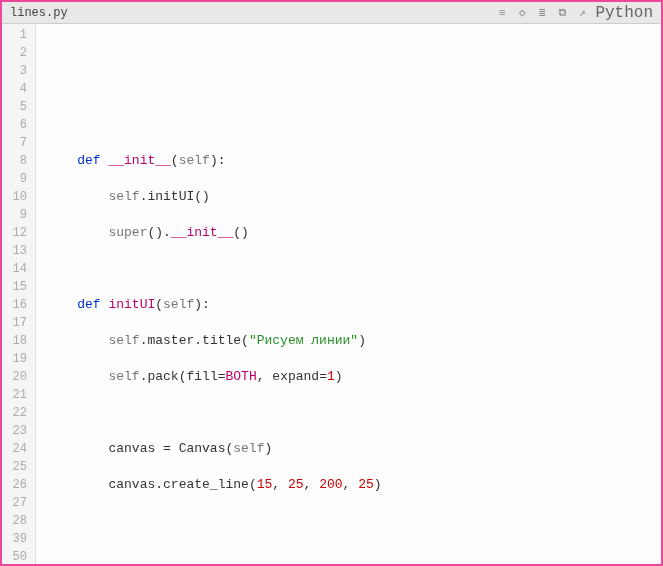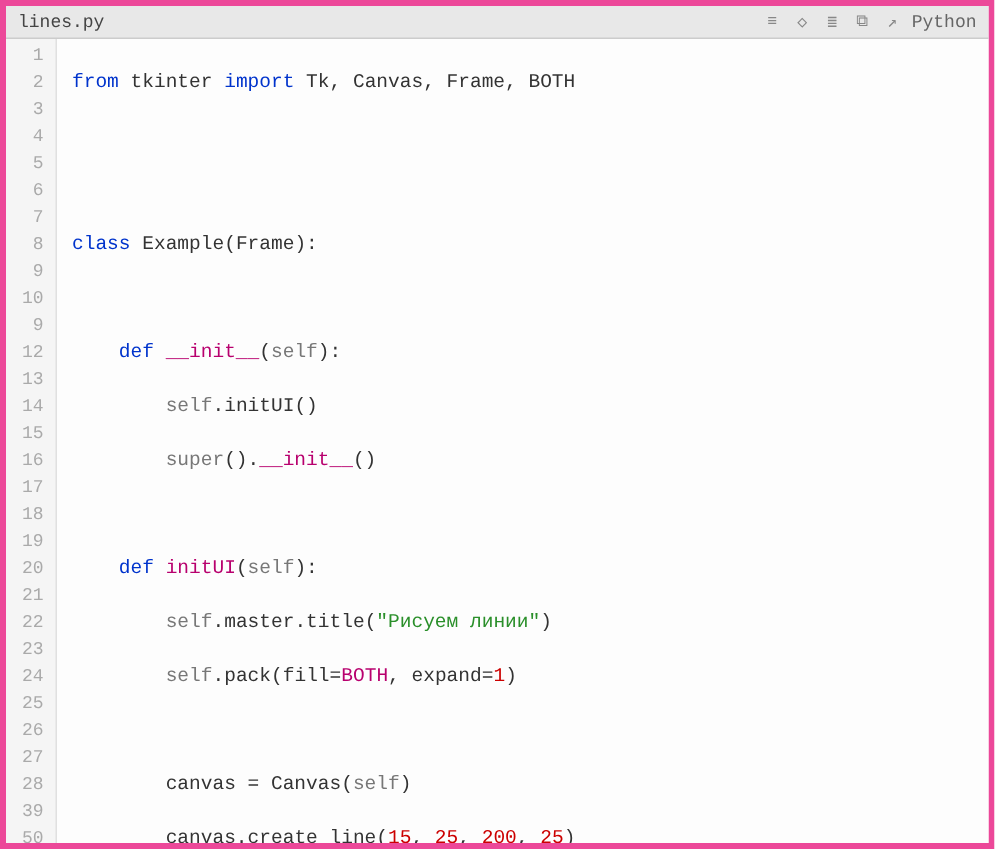--- a/index.html
+++ b/index.html
@@ -5,21 +5,21 @@
 * { margin: 0; padding: 0; box-sizing: border-box; }
 body {
   font-family: "Consolas", "Monaco", "Courier New", monospace;
   font-size: 13px;
   background: #fdfdfd;
   width: 663px;
   height: 566px;
   overflow: hidden;
 }
 .editor {
-  border: 4px solid #ec4899;
+  border: 2px solid #ec4899;
   width: 663px;
   height: 566px;
   display: flex;
   flex-direction: column;
 }
 .tab-bar {
   height: 22px;
   background: #e8e8e8;
   border-bottom: 1px solid #ccc;
   display: flex;
@@ -40,21 +40,21 @@
 .toolbar-icon {
   width: 14px;
   height: 14px;
   display: inline-flex;
   align-items: center;
   justify-content: center;
   color: #888;
   font-size: 11px;
 }
 .lang-label {
-  font-size: 12px;
+  font-size: 16px;
   color: #666;
   padding-right: 4px;
 }
 .code-area {
   flex: 1;
   display: flex;
   overflow: hidden;
   background: #fdfdfd;
 }
 .gutter {
@@ -131,24 +131,22 @@
       <div>23</div>
       <div>24</div>
       <div>25</div>
       <div>26</div>
       <div>27</div>
       <div>28</div>
       <div>39</div>
       <div>50</div>
     </div>
     <div class="code">
-<div class="line"><span class="kw">from</span> <span class="name">tkinter</span> <span class="kw">import</span> <span class="name">Tk, Canvas, Frame, BOTH</span></div>
 <div class="line"></div>
 <div class="line"></div>
-<div class="line"><span class="kw">class</span> <span class="name">Example</span>(<span class="name">Frame</span>):</div>
 <div class="line"></div>
 <div class="line">    <span class="kw">def</span> <span class="fn">__init__</span>(<span class="self">self</span>):</div>
 <div class="line">        <span class="self">self</span>.<span class="call">initUI</span>()</div>
 <div class="line">        <span class="self">super</span>().<span class="fn">__init__</span>()</div>
 <div class="line"></div>
 <div class="line">    <span class="kw">def</span> <span class="fn">initUI</span>(<span class="self">self</span>):</div>
 <div class="line">        <span class="self">self</span>.<span class="call">master</span>.<span class="call">title</span>(<span class="str">"Рисуем линии"</span>)</div>
 <div class="line">        <span class="self">self</span>.<span class="call">pack</span>(<span class="name">fill</span>=<span class="const">BOTH</span>, <span class="name">expand</span>=<span class="num">1</span>)</div>
 <div class="line"></div>
 <div class="line">        <span class="name">canvas</span> = <span class="name">Canvas</span>(<span class="self">self</span>)</div>

